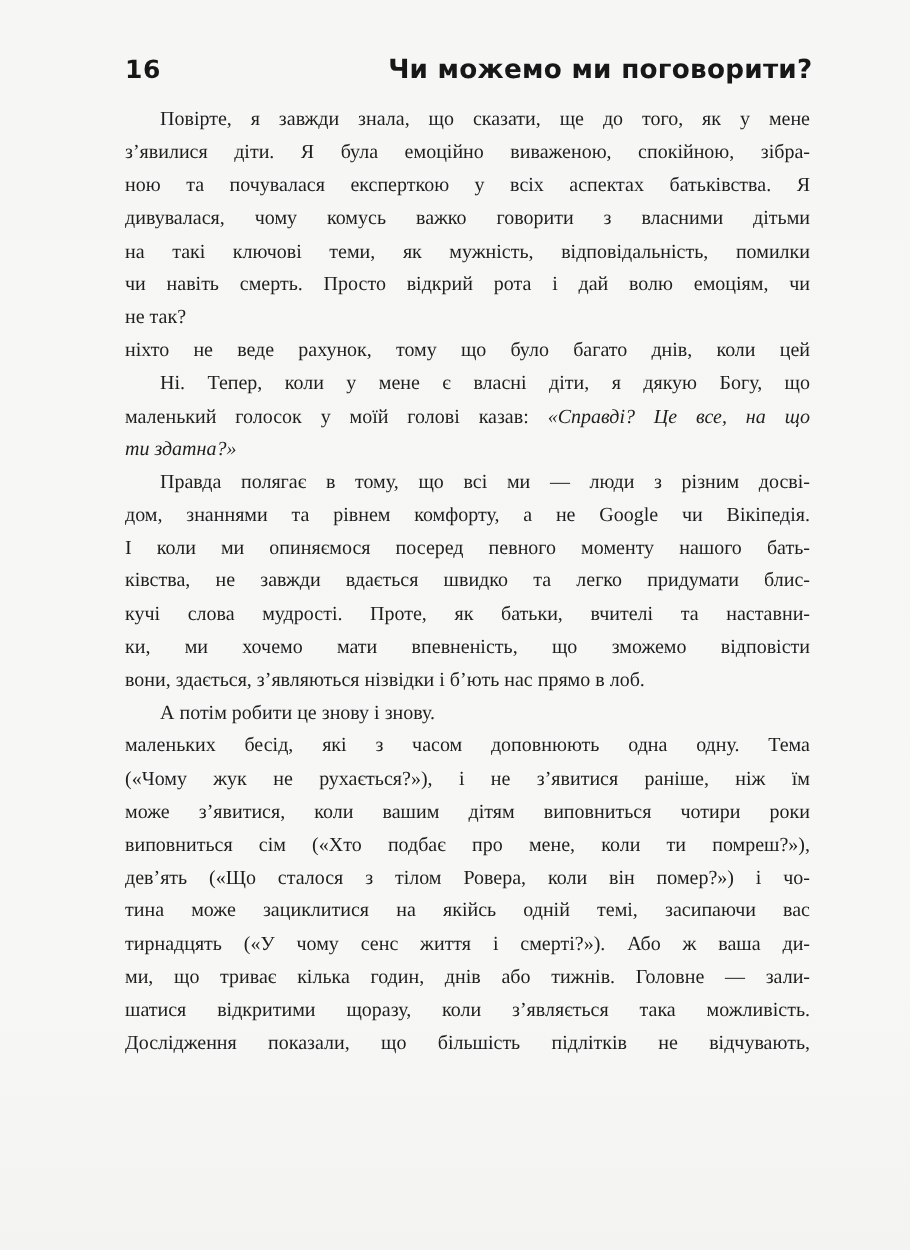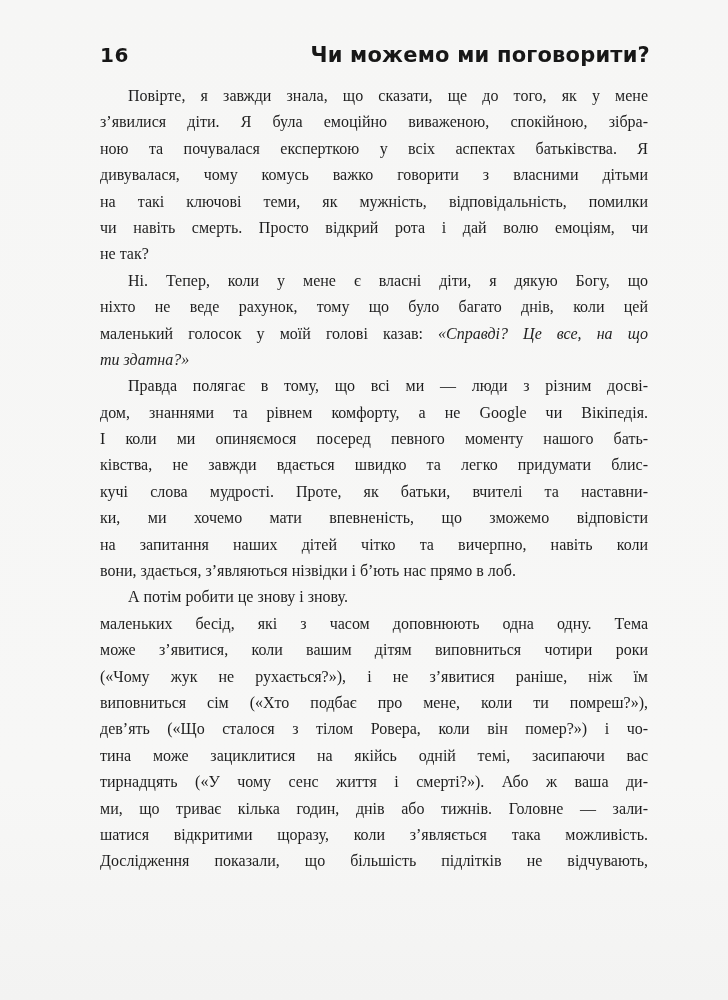--- a/index.html
+++ b/index.html
@@ -62,36 +62,35 @@
     <span class="running-title">Чи можемо ми поговорити?</span>
   </header>
   <main class="body-text">
       <div class="line pfirst"><span>Повірте, я завжди знала, що сказати, ще до того, як у мене</span></div>
       <div class="line"><span>з’явилися діти. Я була емоційно виваженою, спокійною, зібра-</span></div>
       <div class="line"><span>ною та почувалася експерткою у всіх аспектах батьківства. Я</span></div>
       <div class="line"><span>дивувалася, чому комусь важко говорити з власними дітьми</span></div>
       <div class="line"><span>на такі ключові теми, як мужність, відповідальність, помилки</span></div>
       <div class="line"><span>чи навіть смерть. Просто відкрий рота і дай волю емоціям, чи</span></div>
       <div class="line plast"><span>не так?</span></div>
+      <div class="line"><span>ніхто не веде рахунок, тому що було багато днів, коли цей</span></div>
       <div class="line pfirst"><span>Ні. Тепер, коли у мене є власні діти, я дякую Богу, що</span></div>
-      <div class="line"><span>ніхто не веде рахунок, тому що було багато днів, коли цей</span></div>
       <div class="line"><span>маленький голосок у моїй голові казав: </span><em>«Справді? Це все, на що</em></div>
       <div class="line plast"><em>ти здатна?»</em></div>
       <div class="line pfirst"><span>Правда полягає в тому, що всі ми — люди з різним досві-</span></div>
       <div class="line"><span>дом, знаннями та рівнем комфорту, а не Google чи Вікіпедія.</span></div>
       <div class="line"><span>І коли ми опиняємося посеред певного моменту нашого бать-</span></div>
       <div class="line"><span>ківства, не завжди вдається швидко та легко придумати блис-</span></div>
       <div class="line"><span>кучі слова мудрості. Проте, як батьки, вчителі та наставни-</span></div>
       <div class="line"><span>ки, ми хочемо мати впевненість, що зможемо відповісти</span></div>
-      <div class="line"><span>на запитання наших дітей чітко та вичерпно, навіть коли</span></div>
       <div class="line plast"><span>вони, здається, з’являються нізвідки і б’ють нас прямо в лоб.</span></div>
       <div class="line pfirst plast"><span>А потім робити це знову і знову.</span></div>
       <div class="line"><span>маленьких бесід, які з часом доповнюють одна одну. Тема</span></div>
+      <div class="line"><span>(«Чому жук не рухається?»), і не з’явитися раніше, ніж їм</span></div>
       <div class="line"><span>може з’явитися, коли вашим дітям виповниться чотири роки</span></div>
-      <div class="line"><span>(«Чому жук не рухається?»), і не з’явитися раніше, ніж їм</span></div>
       <div class="line"><span>виповниться сім («Хто подбає про мене, коли ти помреш?»),</span></div>
       <div class="line"><span>дев’ять («Що сталося з тілом Ровера, коли він помер?») і чо-</span></div>
       <div class="line"><span>тина може зациклитися на якійсь одній темі, засипаючи вас</span></div>
       <div class="line"><span>тирнадцять («У чому сенс життя і смерті?»). Або ж ваша ди-</span></div>
       <div class="line"><span>ми, що триває кілька годин, днів або тижнів. Головне — зали-</span></div>
       <div class="line"><span>шатися відкритими щоразу, коли з’являється така можливість.</span></div>
       <div class="line"><span>Дослідження показали, що більшість підлітків не відчувають,</span></div>
     </main>
 </div>
 

